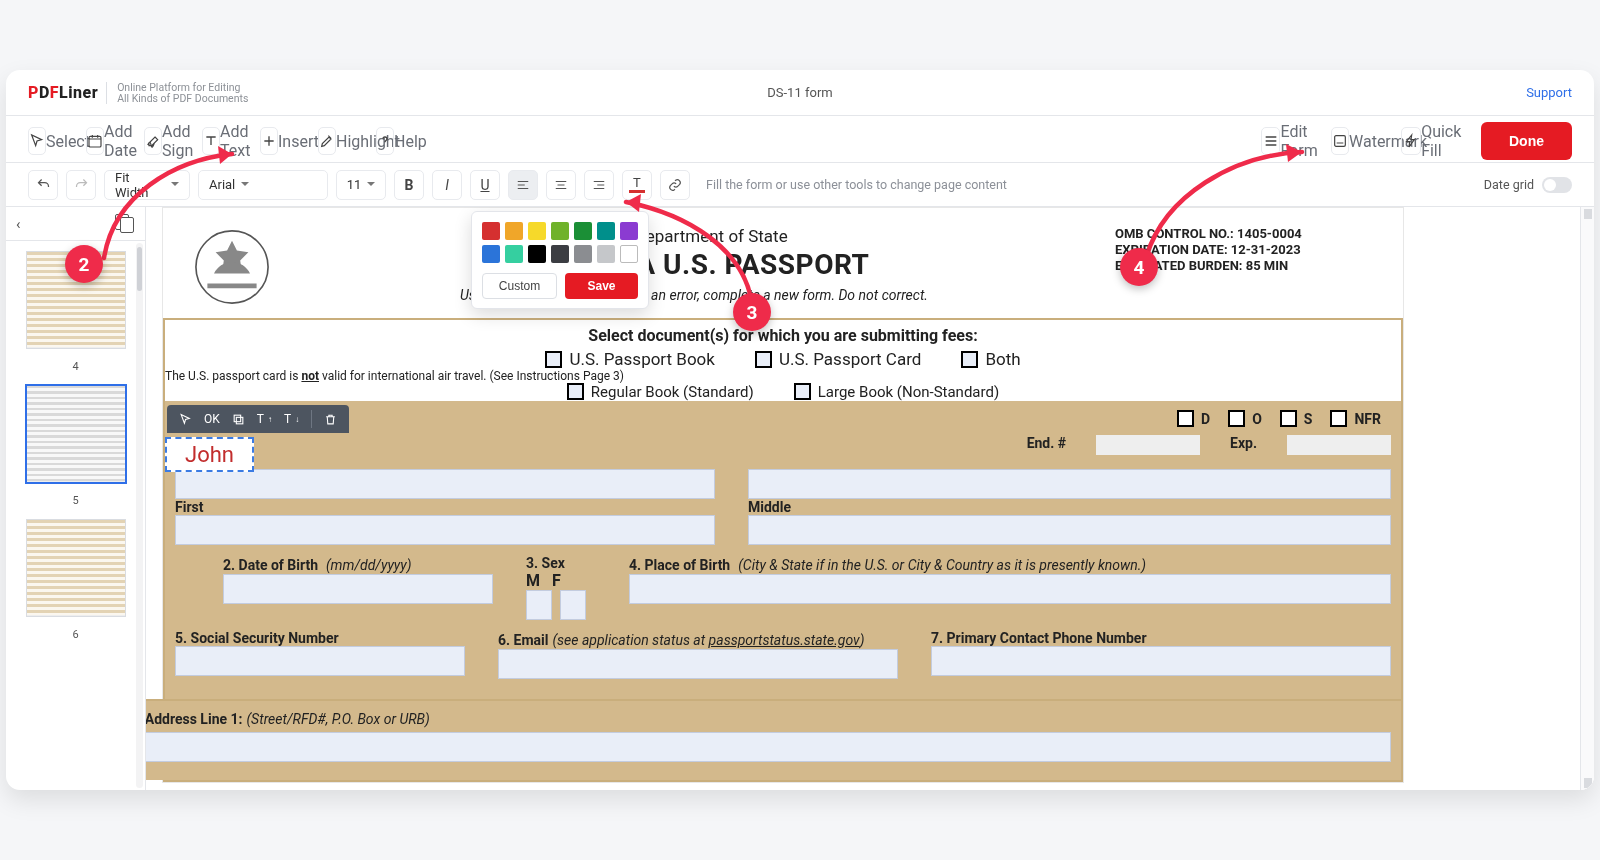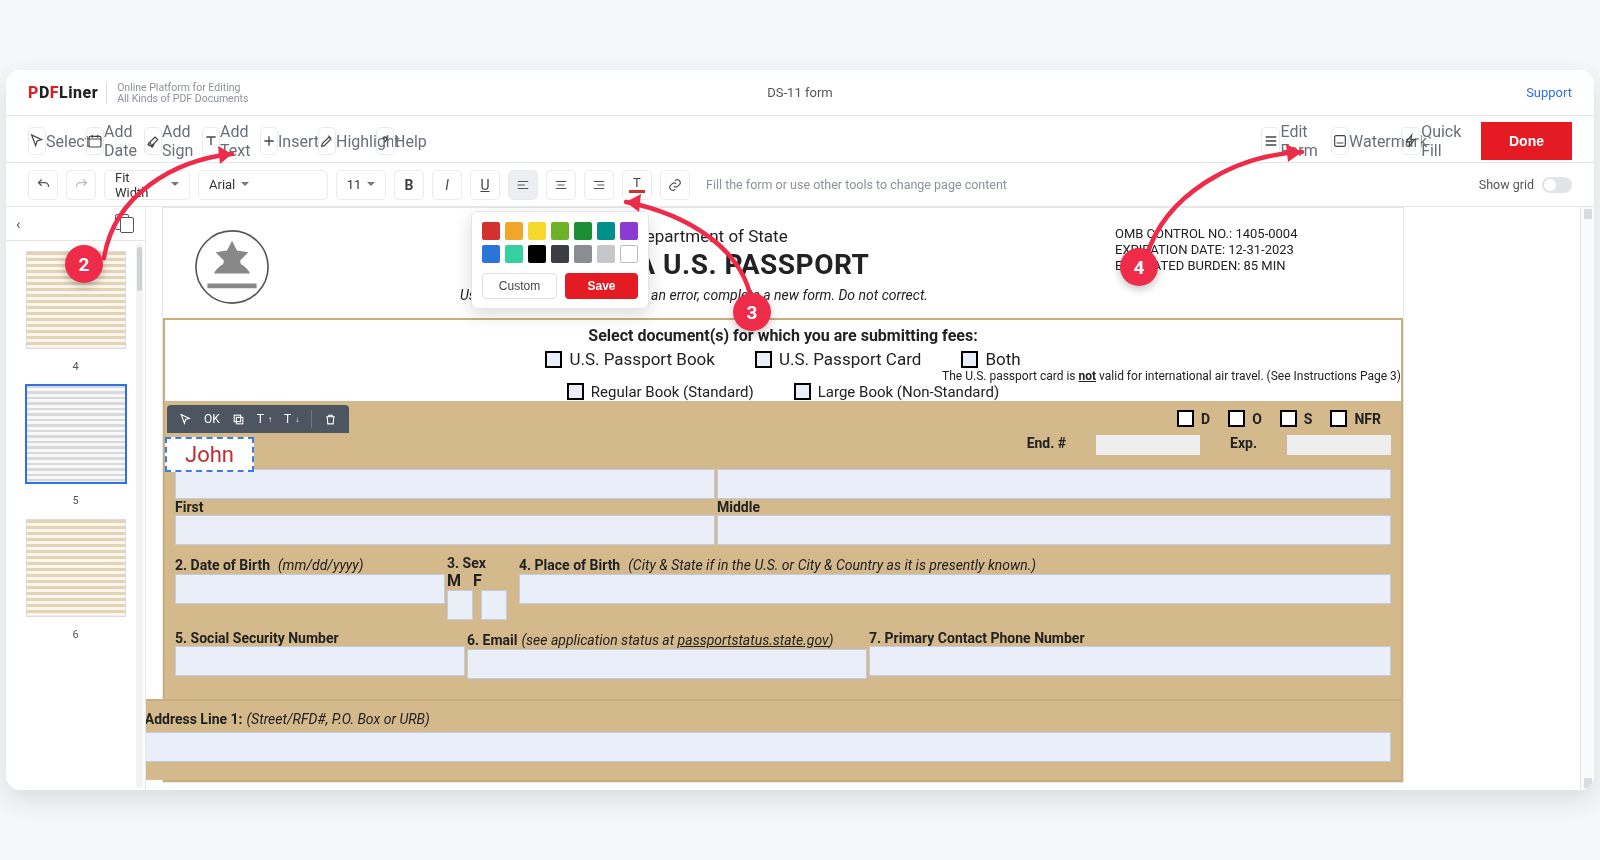--- a/index.html
+++ b/index.html
@@ -55,21 +55,21 @@
   .tb-item { display:flex; align-items:center;
              font-size:16px; color:#6a6e76; cursor:pointer;
              width:50px; }
   .tb-ico { width:30px; height:28px; border:1px solid #e8eaee; border-radius:5px;
             display:flex; align-items:center; justify-content:center;}
   .tb-ico svg { stroke:#444; }
   .tb-item.right { width:62px; }
   .spacer { flex:1; }
   .done-btn {
     align-self:center; height:38px; padding:0 28px;
-    background:var(--red); color:#fff; border:none; border-radius:0;
+    background:var(--red); color:#fff; border:none; border-radius:6px;
     font-size:14px; font-weight:600; cursor:pointer; margin-left:18px;text-align:right;
   }
 
   
   .toolbar-fmt {
     display:flex; align-items:center; gap:8px;
     height:44px; padding:0 22px;
     border-bottom:1px solid var(--toolbar-border);
   }
   .fmt-btn {
@@ -129,43 +129,43 @@
   .page { position:absolute; top:0; left:16px; width:1242px; background:#fff;
           border:1px solid #e7e7e7;}
   .page-head { display:flex; justify-content:space-between; padding:18px 28px 0 28px;}
   .seal { width:82px; height:82px; }
   .seal svg { width:100%; height:100%;}
   .head-center { text-align:center; flex:1;}
   .dept { font-size:17px; }
   .big-title { font-size:28px; font-weight:700; letter-spacing:.5px; margin-top:2px;}
   .ink-line { font-size:14px; font-style:italic; margin-top:6px;}
   .ink-line b { font-style:normal;}
-  .head-right { font-size:13px; width:260px; font-weight:400;}
+  .head-right { font-size:13px; width:260px; font-weight:700;}
   .head-right div { margin-bottom:1px;}
 
   .tan-form { margin-top:10px; border:2.5px solid var(--tan-line);}
   .tan-top { background:#fff; }
   .sel-docs { text-align:center; font-weight:700; padding:6px 16px 4px; font-size:16px;}
   .row-checks { display:flex; justify-content:center; gap:40px; font-size:17px; align-items:center;}
   .ck { width:17px; height:17px; border:2px solid #000; margin-right:7px; display:inline-block;
         vertical-align:-3px; background:var(--field-blue); }
-  .finetext { font-size:12px; text-align:right;}
+  .finetext { font-size:12px; text-align:left;}
   .finetext u { font-weight:700;}
   .photo-box { position:absolute; right:38px; top:140px; width:340px; height:110px;
     border:2px solid #000; border-radius:8px; background:var(--field-blue);}
   .tan-bg { background:var(--tan); padding:6px 10px 20px; position:relative;}
   .strip { background:var(--tan); height:34px; display:flex; align-items:center;
            justify-content:flex-end; gap:18px; padding-right:20px; font-size:14px; font-weight:700;}
   .strip .ck { background:#fff;}
   .strip-input { width:104px; height:20px; background:#eee; display:inline-block; vertical-align:-4px;}
   .lbl { font-size:14px; font-weight:700;}
   .ital { font-weight:400; font-style:italic;}
   .bluefield { background:var(--field-blue); border:1px solid var(--field-border);
                height:30px; }
-  .row { display:flex; gap:2px; margin-top:2px;}
+  .row { display:flex; gap:33px; margin-top:2px;}
   .col { display:flex; flex-direction:column;}
 
   
   .edit-bar { position:absolute; left:18px; top:242px; z-index:5;
     background:#4d5560; border-radius:4px 4px 0 0;
     display:flex; align-items:center; gap:12px; padding:5px 12px; color:#fff; font-size:12px;}
   .edit-bar .eb { display:flex; align-items:center; gap:4px;}
   .edit-bar svg { stroke:#fff;}
   .edit-bar .sep { width:1px; height:18px; background:#6e7682;}
   .textbox { position:absolute; left:18px; top:272px; z-index:5;
@@ -366,21 +366,21 @@
         <span style="width:16px;height:3px;background:#d53030;"></span>
     </div>
     <div class="fmt-btn">
       <svg width="14" height="14" viewBox="0 0 24 24" fill="none" stroke="#555" stroke-width="2">
           <path d="M10 14a5 5 0 007 0l3-3a5 5 0 00-7-7l-1 1M14 10a5 5 0 00-7 0l-3 3a5 5 0 007 7l1-1"></path>
         </svg>
     </div>
     <span class="hint">Fill the form or use other tools to change page content</span>
     <div class="spacer"></div>
     <div class="showgrid">
-      <span>Show grid</span>
+      <span>Date grid</span>
       <span class="switch"></span>
     </div>
   </div>
 
   <div class="work">
 
     <div class="sidebar">
       <div class="sidebar-head">
         <span class="side-arrow">‹</span>
         <span class="side-pages-ico">
@@ -519,21 +519,21 @@
                   <div class="bluefield"></div>
                 </div>
                 <div class="col" style="flex:1;">
                   <div class="bluefield" style="margin-top:4px;"></div>
                   <span class="lbl">Middle</span>
                   <div class="bluefield"></div>
                 </div>
               </div>
 
               <div class="row" style="margin-top:10px;">
-                <div class="col" style="width:270px;">
+                <div class="col" style="width:270px;margin-left:48px;">
                   <span><span class="lbl">2.  Date of Birth</span>&nbsp;&nbsp;<span class="lbl ital">(mm/dd/yyyy)</span></span>
                   <div class="bluefield"></div>
                 </div>
                 <div class="col" style="width:70px;">
                   <span class="lbl">3.  Sex</span>
                   <div style="display:flex;gap:12px;font-weight:700;">
                     <span>M</span>
                       <span>F</span>
                   </div>
                   <div style="display:flex;gap:8px;">

